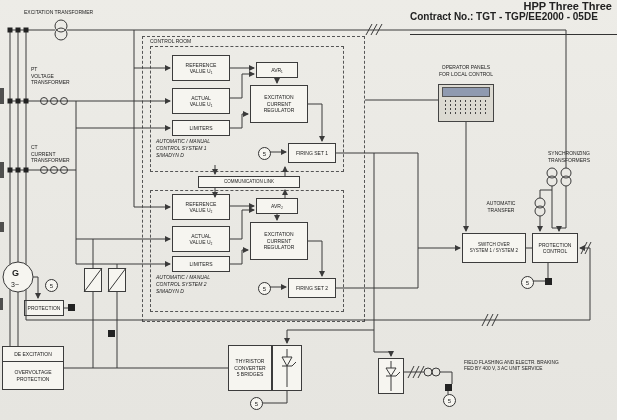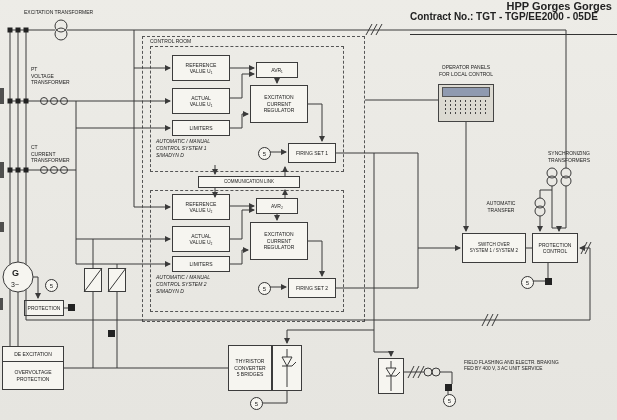--- a/index.html
+++ b/index.html
@@ -26,21 +26,21 @@
   .panel-screen{margin:2px 3px;height:8px;background:#8f9ab0;border:1px solid #555;}
   .panel-dots{margin:2px 4px;height:16px;
         background-image:radial-gradient(#444 0.8px, rgba(0,0,0,0) 1px);background-size:5px 4px;}
   .edge{position:absolute;left:0;background:#1c1c1c;opacity:.75;z-index:3;}
 </style>
 </head>
 <body>
 
 <div id="page">
 
-  <div class="title">HPP Gorges Gorges</div>
+  <div class="title">HPP Three Three</div>
   <div class="contract">Contract No.: TGT - TGP/EE2000 - 05DE</div>
 
   <div class="lbl" style="left:24px;top:9px;width:100px;">EXCITATION TRANSFORMER</div>
   <div class="lbl" style="left:31px;top:66px;width:56px;">PT
 VOLTAGE
 TRANSFORMER</div>
   <div class="lbl" style="left:31px;top:144px;width:56px;">CT
 CURRENT
 TRANSFORMER</div>
   <div class="box" style="left:24px;top:300px;width:40px;height:16px;">PROTECTION</div>

